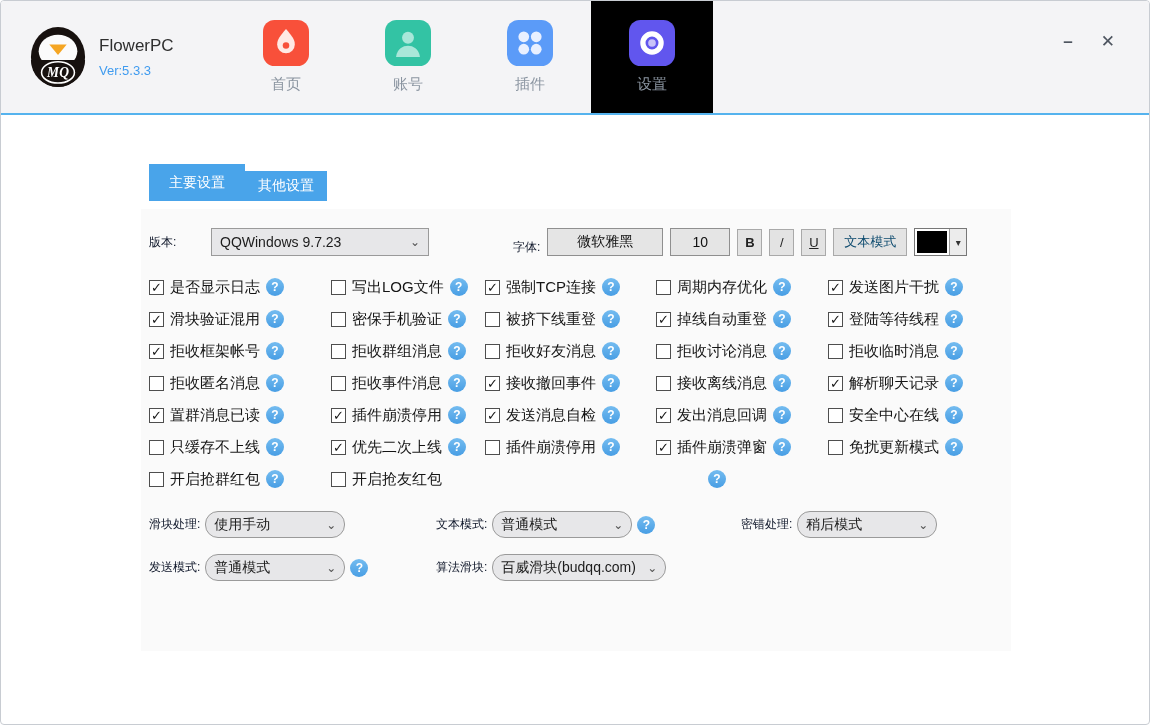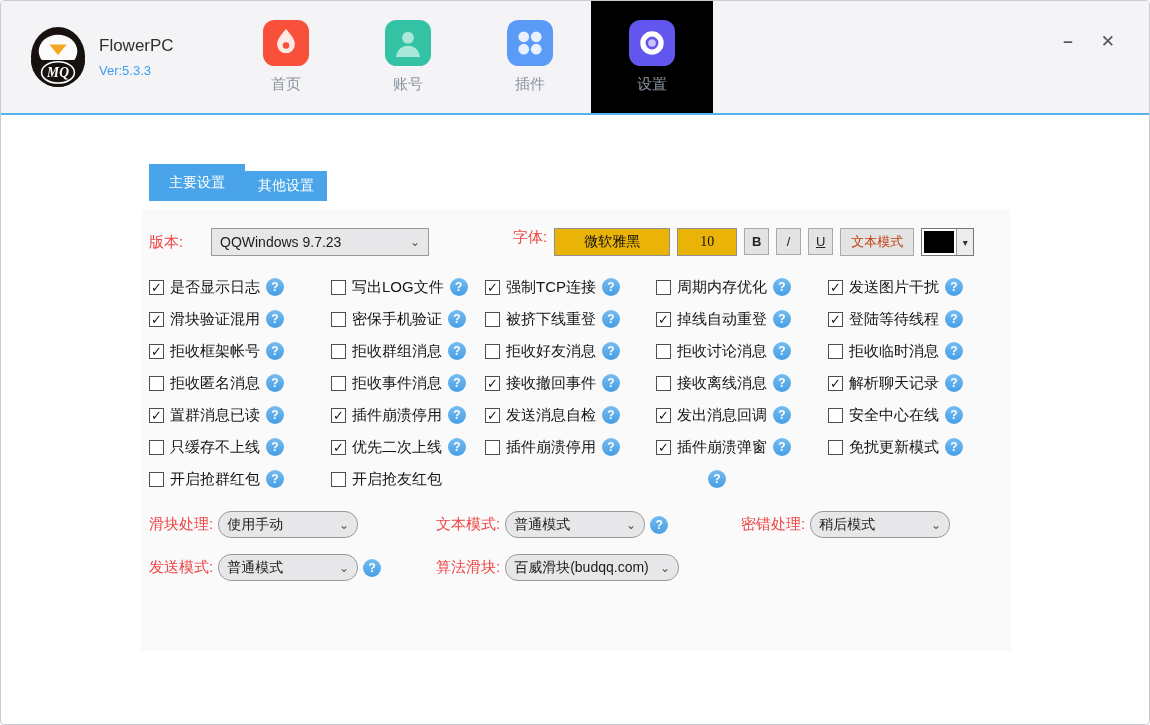--- a/index.html
+++ b/index.html
@@ -27,39 +27,39 @@
   .nav-label{margin-top:9px;font-size:15px;color:#8b95a1;}
   .win-controls{position:absolute;right:34px;top:32px;display:flex;gap:28px;}
   .win-btn{font-size:17px;color:#4e5560;cursor:pointer;line-height:1;font-weight:700;}
   
   .subtabs{display:flex;align-items:flex-end;margin:49px 0 0 148px;height:37px;}
   .subtab{border:none;background:#49a4ea;color:#fff;font-size:14px;cursor:pointer;font-family:inherit;padding:0;}
   .subtab.active{height:37px;width:96px;}
   .subtab:not(.active){height:30px;width:82px;}
   
   .panel{margin:8px 0 0 140px;width:870px;height:442px;background:#fafafa;padding:18px 0 0 8px;}
-  .fld-label{font-size:15px;color:#ef4444;white-space:nowrap;}
+  .fld-label{font-size:12px;color:#0f172a;white-space:nowrap;}
   .top-row{display:flex;align-items:center;height:30px;margin-bottom:14px;}
   .version-field{display:flex;align-items:center;}
   .version-field .fld-label{width:62px;}
   .combo{
     display:flex;align-items:center;justify-content:space-between;cursor:pointer;
     background:#e7e7e9;border:1px solid #9a9a9a;height:28px;padding:0 8px;
     font-size:14px;color:#1c1c1c;white-space:nowrap;
   }
   .version-combo{width:218px;}
   .chev{font-size:12px;color:#555;margin-left:6px;}
-  .font-field{display:flex;align-items:flex-start;margin-left:84px;gap:7px;}
-  .textbox{background:#eab308;border:1px solid #8f8f8f;height:28px;display:flex;align-items:center;justify-content:center;font-size:14px;color:#111;font-family:Liberation Serif, serif;}
+  .font-field{display:flex;align-items:flex-end;margin-left:84px;gap:7px;}
+  .textbox{background:#e5e5e5;border:1px solid #8f8f8f;height:28px;display:flex;align-items:center;justify-content:center;font-size:14px;color:#111;}
   .font-name{width:116px;}
   .font-size{width:60px;}
   .fmt-btn{width:25px;height:27px;background:#e3e3e3;border:1px solid #a9a9a9;font-size:13px;color:#222;cursor:pointer;font-family:inherit;padding:0;}
   .fmt-btn.bold{font-weight:700;}
   .fmt-btn.underline{text-decoration:underline;}
-  .mode-btn{width:74px;height:28px;background:#e3e3e3;border:1px solid #a9a9a9;font-size:13px;color:#c2410c;cursor:pointer;font-family:inherit;padding:4px;}
+  .mode-btn{width:74px;height:28px;background:#e3e3e3;border:1px solid #a9a9a9;font-size:13px;color:#0c4a6e;cursor:pointer;font-family:inherit;padding:4px;}
   .color-picker{display:flex;align-items:stretch;height:28px;border:1px solid #777;background:#fff;cursor:pointer;}
   .swatch{width:30px;margin:2px;background:#000;}
   .cp-drop{width:17px;border-left:1px solid #999;background:#ececec;display:flex;align-items:center;justify-content:center;font-size:10px;color:#333;}
   
   .cb-grid{display:grid;grid-template-columns:182px 154px 171px 172px 1fr;margin-top:6px;}
   .cb-item{display:flex;align-items:center;height:32px;font-size:15px;color:#141414;cursor:pointer;}
   .cb-box{
     width:15px;height:15px;border:1px solid #4e4e4e;background:#fff;margin-right:6px;flex:none;
     font-size:13px;line-height:13px;text-align:center;color:#141414;font-weight:700;
   }

